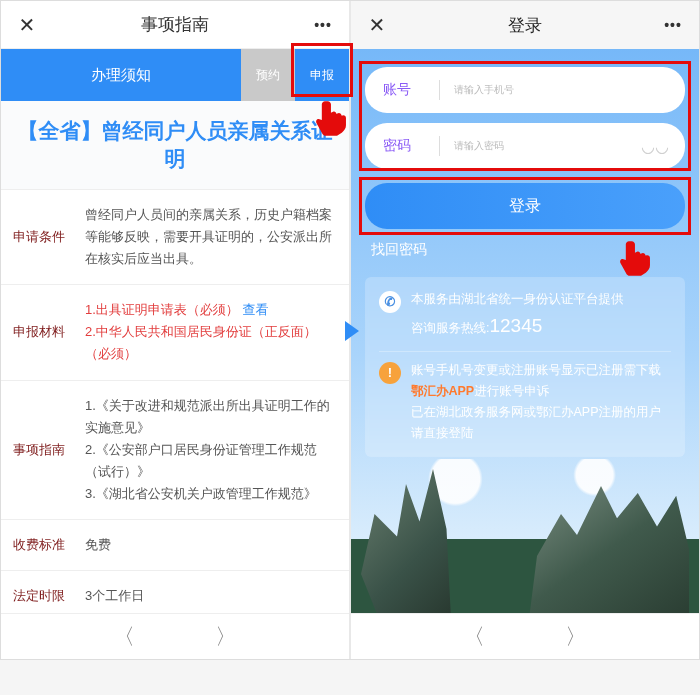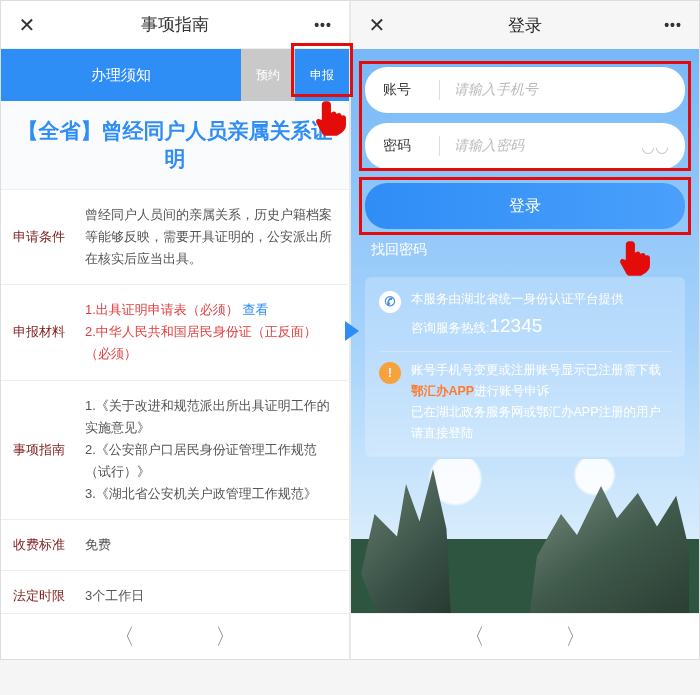--- a/index.html
+++ b/index.html
@@ -173,34 +173,33 @@
     border-radius: 22px;
     height: 46px;
     display: flex;
     align-items: center;
     padding: 0 18px;
     margin-bottom: 10px;
     position: relative;
   }
   .input-label {
     width: 42px;
-    color: #404040;
+    color: #8b5cf6;
     font-size: 14px;
   }
   .input-sep {
     width: 1px;
     height: 20px;
     background: #ddd;
     margin: 0 14px;
   }
   .input-ph {
     flex: 1;
     color: #bbb;
-    font-size: 14px;
-    font-style: italic;
+    font-size: 10px;
   }
   .eye {
     position: absolute;
     right: 16px;
     color: #d0d0d0;
     font-size: 16px;
   }
   .login-btn-wrap {
     position: relative;
     margin: 14px 14px 0 14px;

